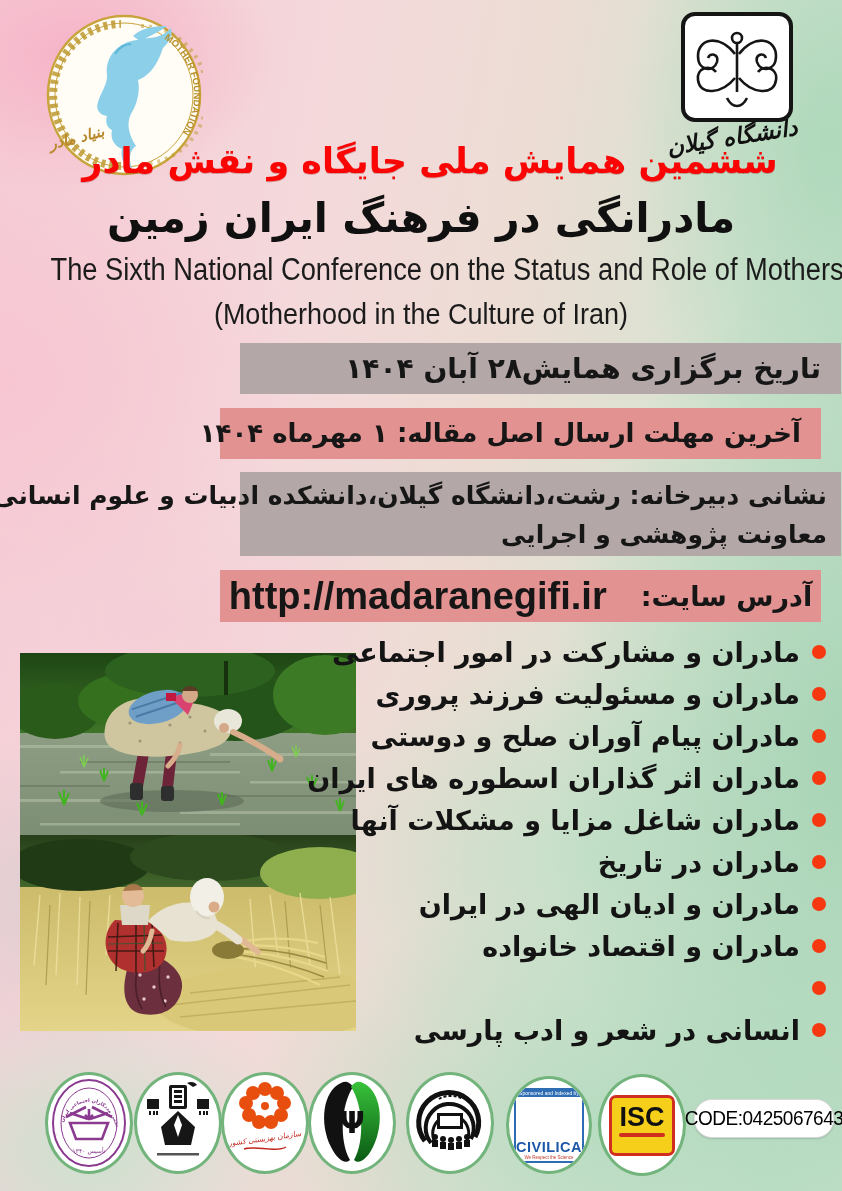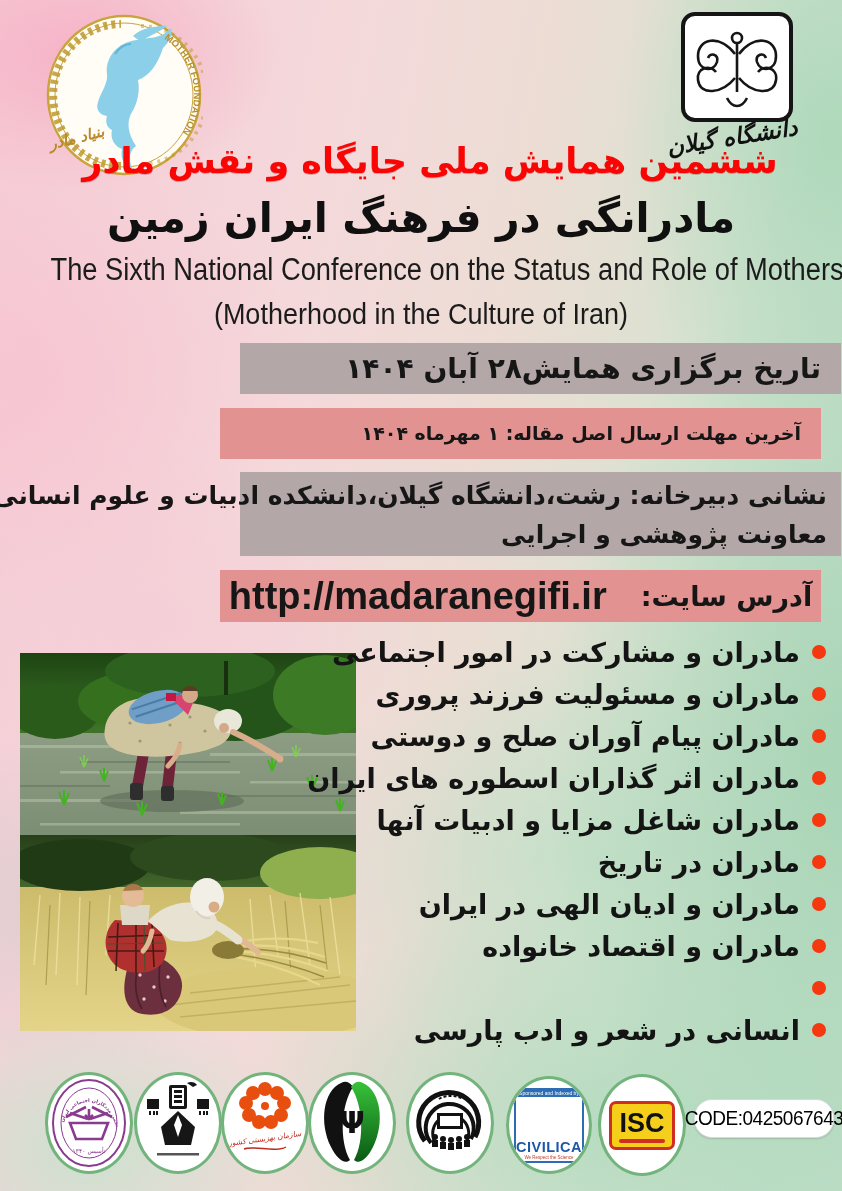--- a/index.html
+++ b/index.html
@@ -44,21 +44,21 @@
   .title-en1{top:252px;font-size:31px;transform:scaleX(.88);}
   .title-en2{top:297px;font-size:30px;transform:scaleX(.90);}
   
   .banner{
     position:absolute;left:220px;width:601px;direction:rtl;color:#161616;
     font-weight:bold;box-sizing:border-box;
   }
   .banner-gray{background:#b3a7a7;margin-left:20px;}
   .banner-pink{background:#e29290;}
   .b1{top:343px;height:51px;line-height:51px;font-size:28px;padding-right:20px;white-space:nowrap;}
-  .b2{top:408px;height:51px;line-height:51px;font-size:19px;padding-right:20px;white-space:nowrap;}
+  .b2{top:408px;height:51px;line-height:51px;font-size:26px;padding-right:20px;white-space:nowrap;}
   .b3{top:472px;height:84px;padding:4px 14px 0 0;font-size:25px;line-height:39px;}
   .b3 div{white-space:nowrap;overflow:visible;}
   .b4{top:570px;height:52px;display:flex;align-items:center;justify-content:center;gap:34px;}
   .b4 .lbl{font-size:27px;}
   .b4 .url{font-family:"Liberation Sans",sans-serif;font-size:38px;font-weight:bold;direction:ltr;}
   
   .photo{position:absolute;left:20px;width:336px;}
   .photo svg{display:block;width:100%;height:100%;}
   .photo1{top:653px;height:182px;}
   .photo2{top:835px;height:196px;}
@@ -77,21 +77,21 @@
   .oval svg{display:block;width:100%;height:100%;}
   .o1{left:45px;} .o2{left:134px;} .o3{left:221px;} .o4{left:308px;}
   .o5{left:406px;} .o6{left:506px;top:1076px;width:86px;height:98px;} .o7{left:598px;top:1074px;}
   .civ-wrap{display:flex;flex-direction:column;align-items:center;justify-content:center;height:100%;}
   .civ-box{border:2px solid #2e6db4;background:#fff;width:66px;}
   .civ-top{background:#2e6db4;color:#fff;font-family:"Liberation Sans",sans-serif;font-size:5px;text-align:center;line-height:7px;white-space:nowrap;overflow:hidden;}
   .civ-name{color:#1d58a8;font-family:"Liberation Sans",sans-serif;font-weight:bold;font-size:14.5px;text-align:center;line-height:16px;letter-spacing:.5px;margin-top:42px;}
   .civ-bot{color:#c0392b;font-family:"Liberation Sans",sans-serif;font-size:4.5px;text-align:center;line-height:6px;white-space:nowrap;overflow:hidden;}
   .isc-wrap{display:flex;align-items:center;justify-content:center;height:100%;}
   .isc-box{
-    background:#f6cf1b;border:3px solid #cf2e21;border-radius:7px;padding:6px 7px 4px 7px;
+    background:#f6cf1b;border:3px solid #cf2e21;border-radius:7px;padding:6px 7px 16px 7px;
     font-family:"Liberation Sans",sans-serif;font-weight:bold;font-size:27px;color:#111;line-height:26px;
   }
   .isc-sub{height:4px;background:#cf2e21;margin-top:3px;border-radius:2px;}
   .code-badge{
     position:absolute;left:690px;top:1099px;width:146px;height:37px;border-radius:19px;
     background:#fff;border:1px solid #d8d8d8;box-shadow:0 1px 2px rgba(0,0,0,.15);
     display:flex;align-items:center;justify-content:center;
     font-family:"Liberation Sans",sans-serif;font-size:20px;color:#000;letter-spacing:-.5px;transform:scaleX(.95);
   }
 </style>
@@ -337,21 +337,21 @@
     <div class="topic">
         <span class="bullet"></span>
         <span class="tx">مادران پیام آوران صلح و دوستی</span>
       </div>
     <div class="topic">
         <span class="bullet"></span>
         <span class="tx">مادران اثر گذاران اسطوره های ایران</span>
       </div>
     <div class="topic">
         <span class="bullet"></span>
-        <span class="tx">مادران شاغل مزایا و ادبیات آنها</span>
+        <span class="tx">مادران شاغل مزایا و مشکلات آنها</span>
       </div>
     <div class="topic">
         <span class="bullet"></span>
         <span class="tx">مادران در تاریخ</span>
       </div>
     <div class="topic">
         <span class="bullet"></span>
         <span class="tx">مادران و ادیان الهی در ایران</span>
       </div>
     <div class="topic">

